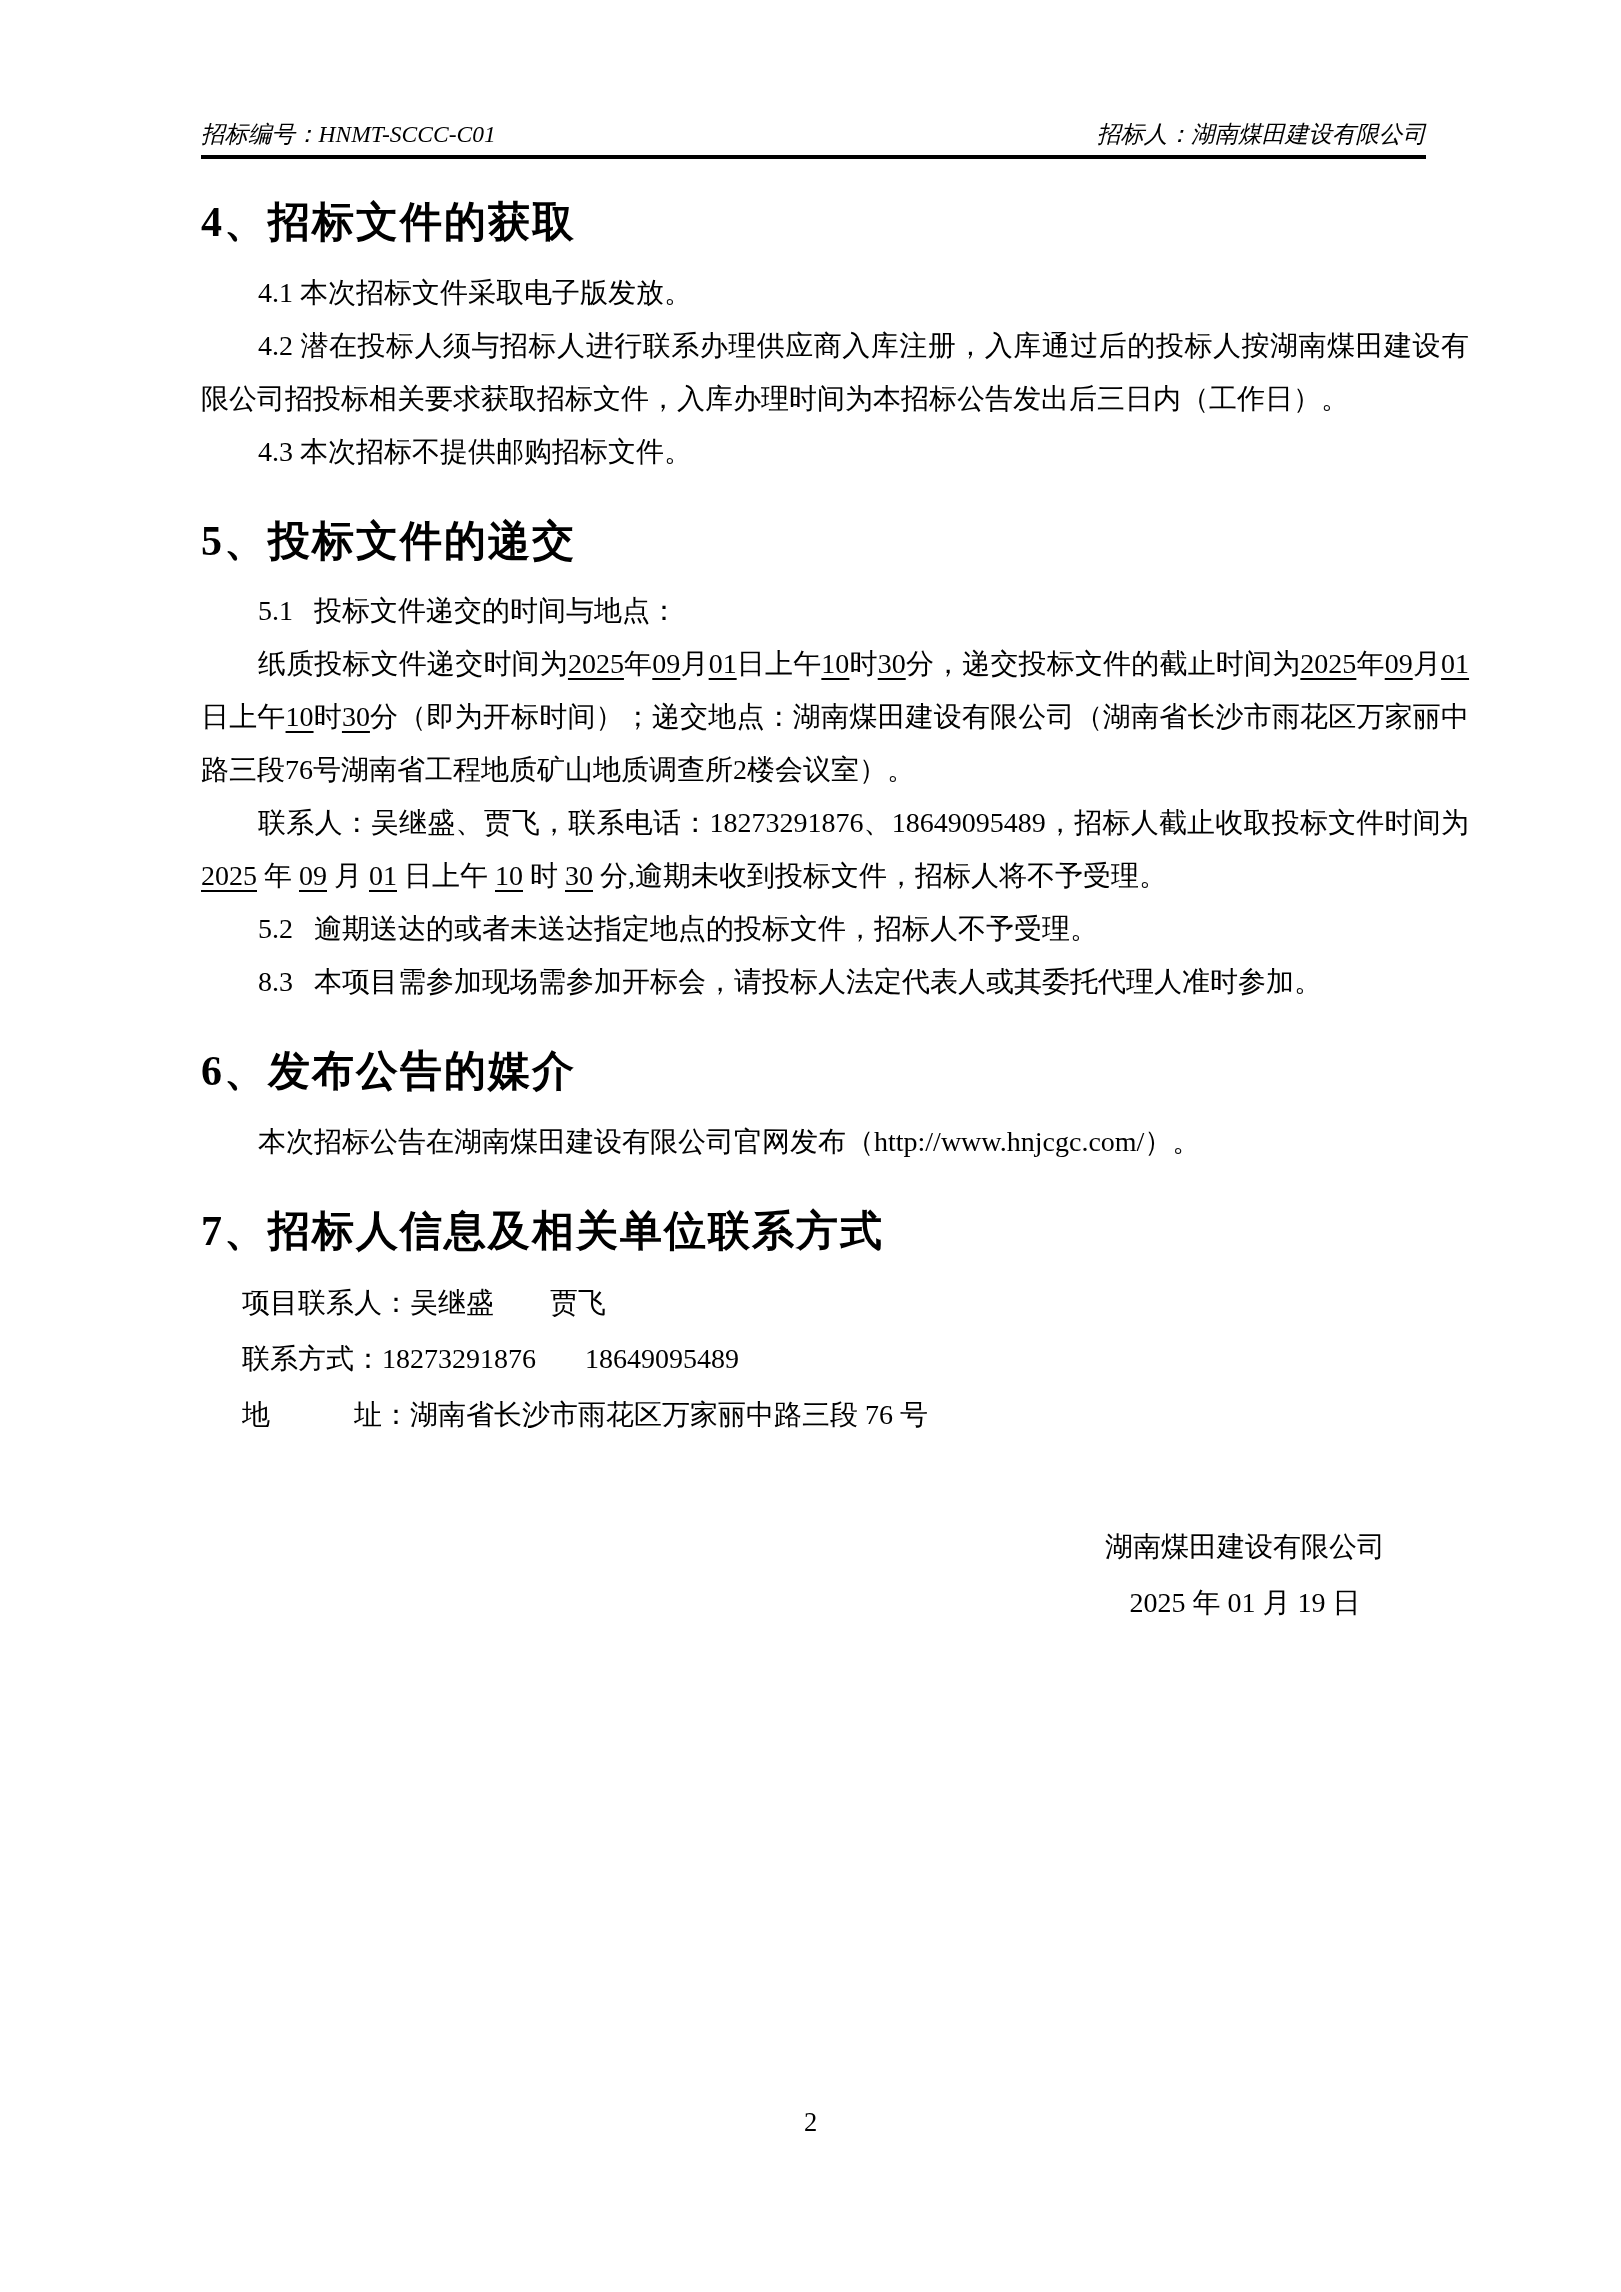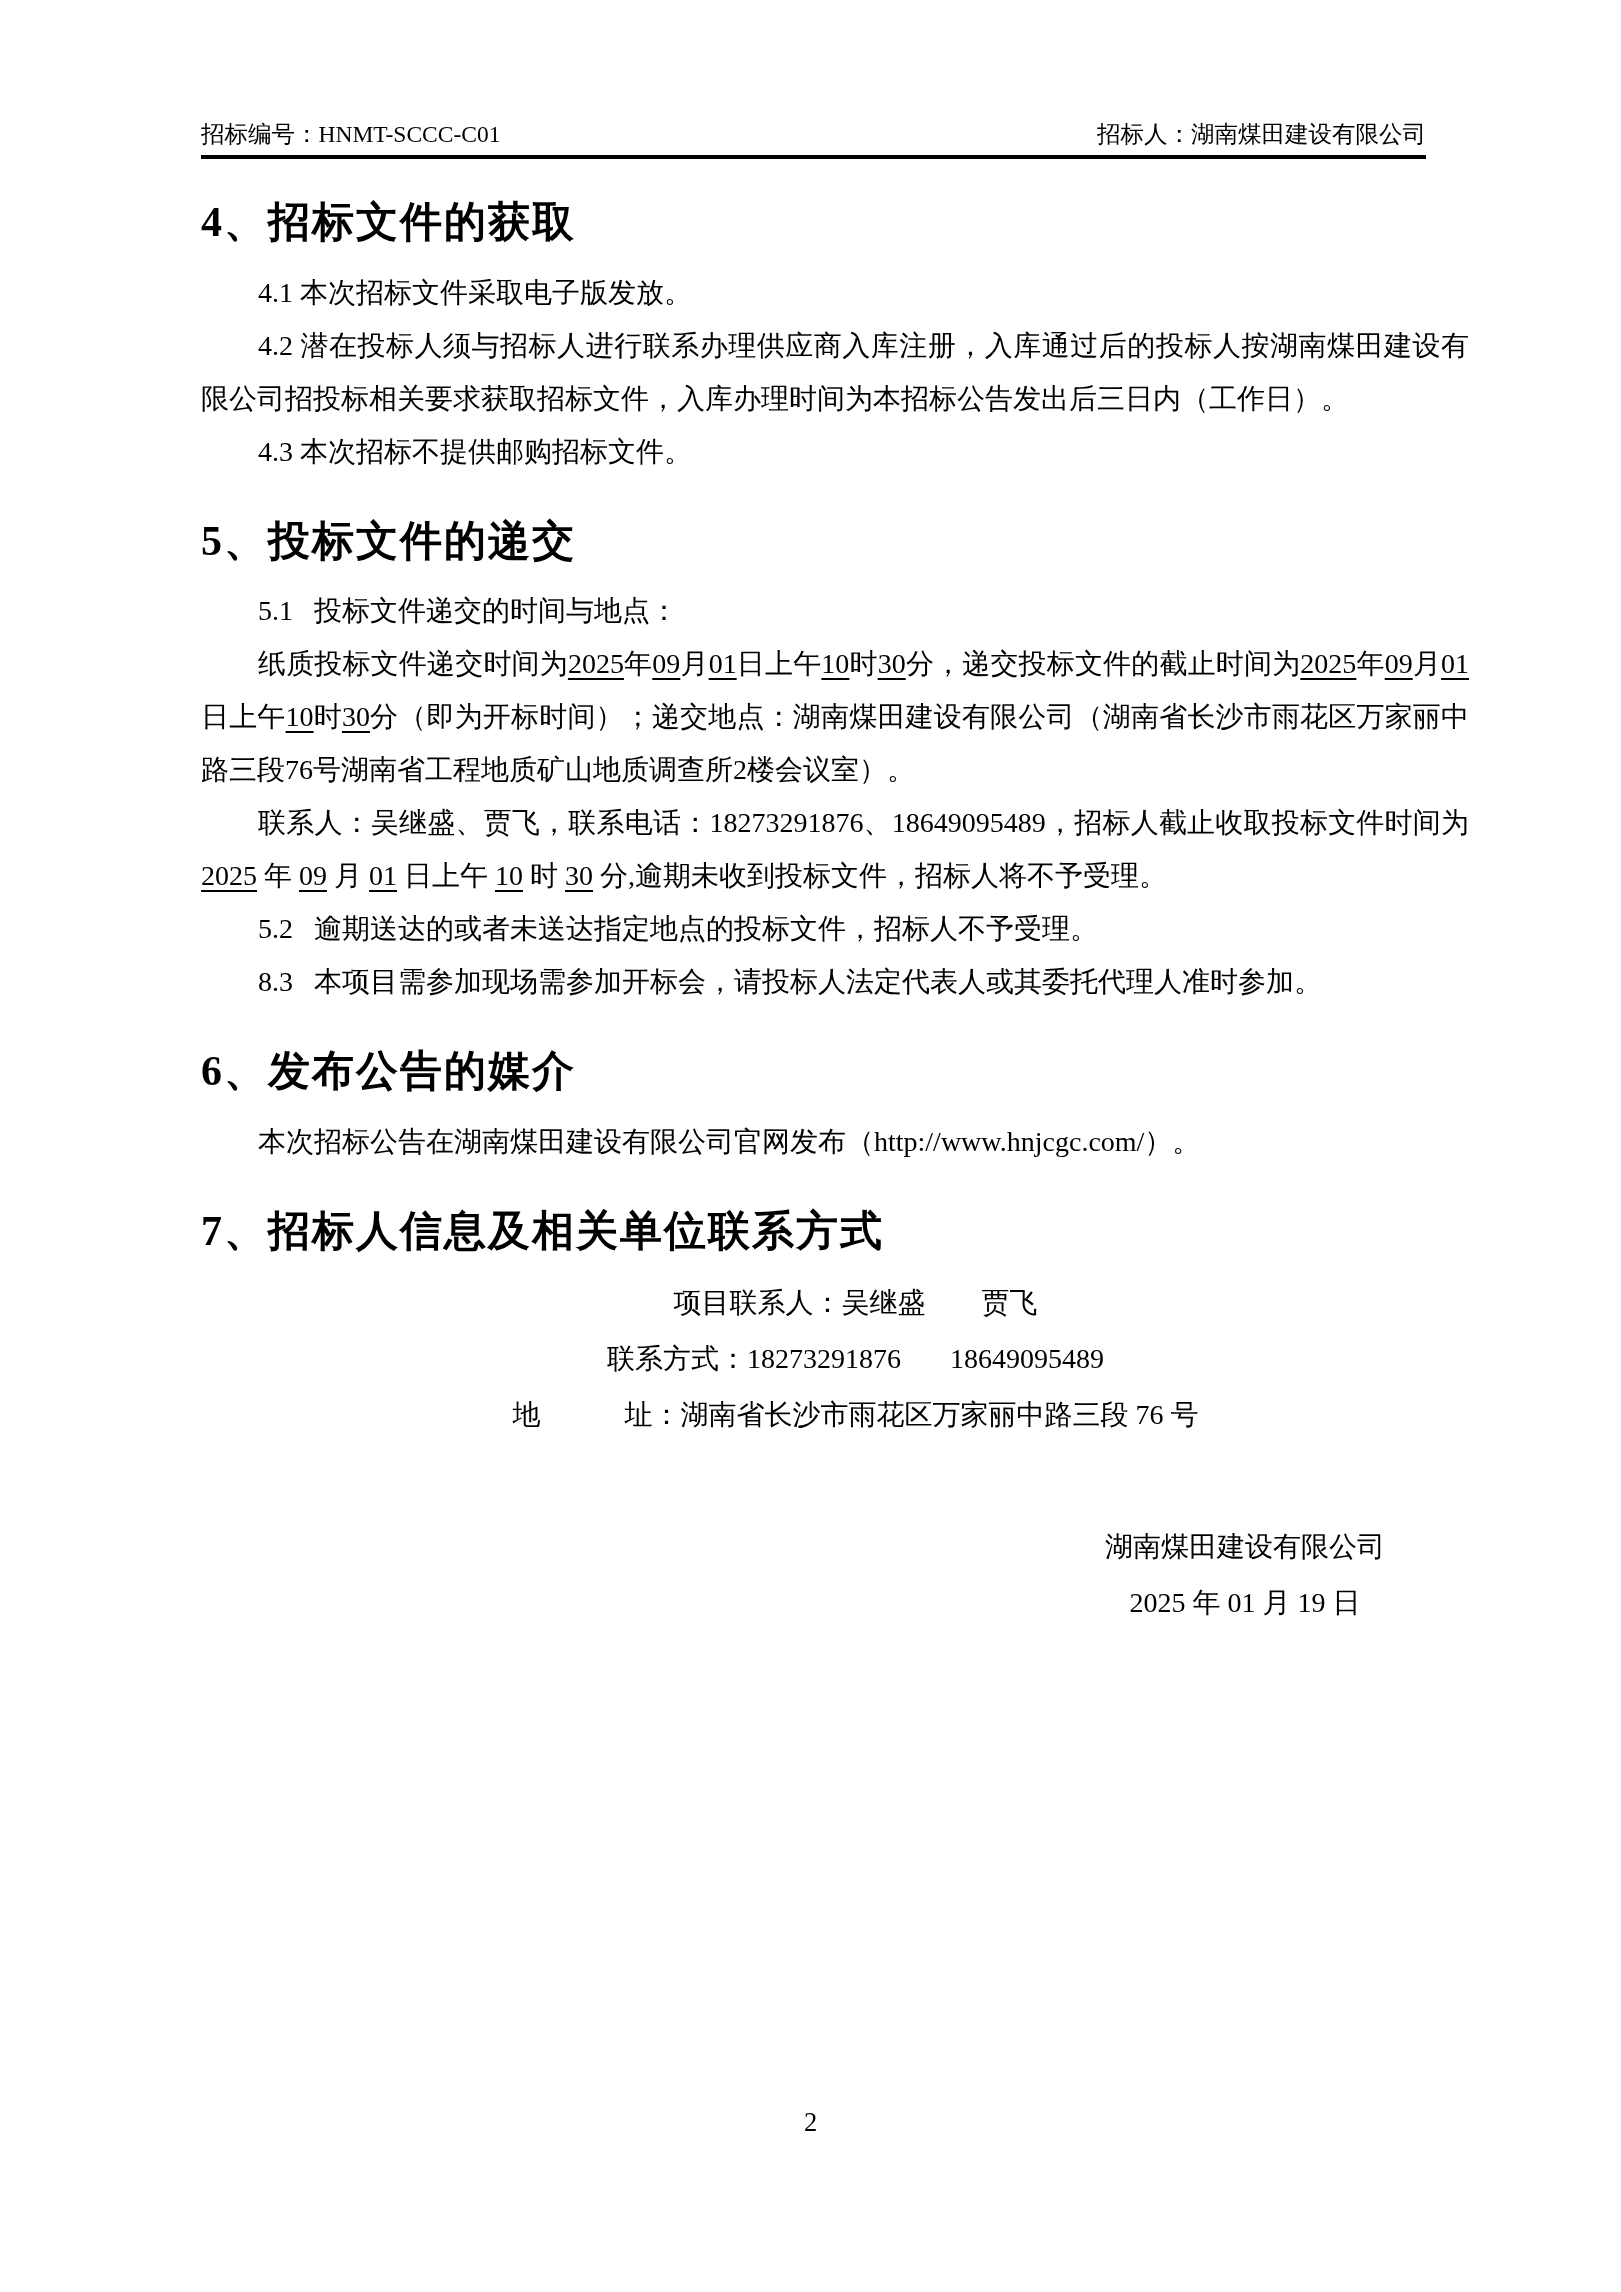--- a/index.html
+++ b/index.html
@@ -18,20 +18,21 @@
   }
   .doc-header {
     width: 1225px;
     padding-top: 120px;
     padding-bottom: 5.9px;
     border-bottom: 4.9px solid #000000;
     display: flex;
     justify-content: space-between;
     font-size: 23.5px;
     line-height: 29px;
+    font-style: italic;
   }
   .section { margin-top: 35px; }
   .section-title {
     font-size: 42px;
     font-weight: bold;
     letter-spacing: 2px;
     margin: 0 0 15.7px 0;
   }
   .para {
     font-size: 28px;
@@ -45,21 +46,20 @@
     text-decoration: underline;
     text-decoration-thickness: 2px;
     text-underline-offset: 4.9px;
   }
   .contact-line {
     font-size: 28px;
     line-height: 56px;
     margin: 0;
     padding-left: 41px;
     white-space: pre-wrap;
-    text-align: center;
   }
   .signature {
     width: fit-content;
     margin: 76px 84px 0 auto;
     text-align: center;
     font-size: 28px;
     line-height: 56px;
   }
   .page-footer {
     position: absolute;

